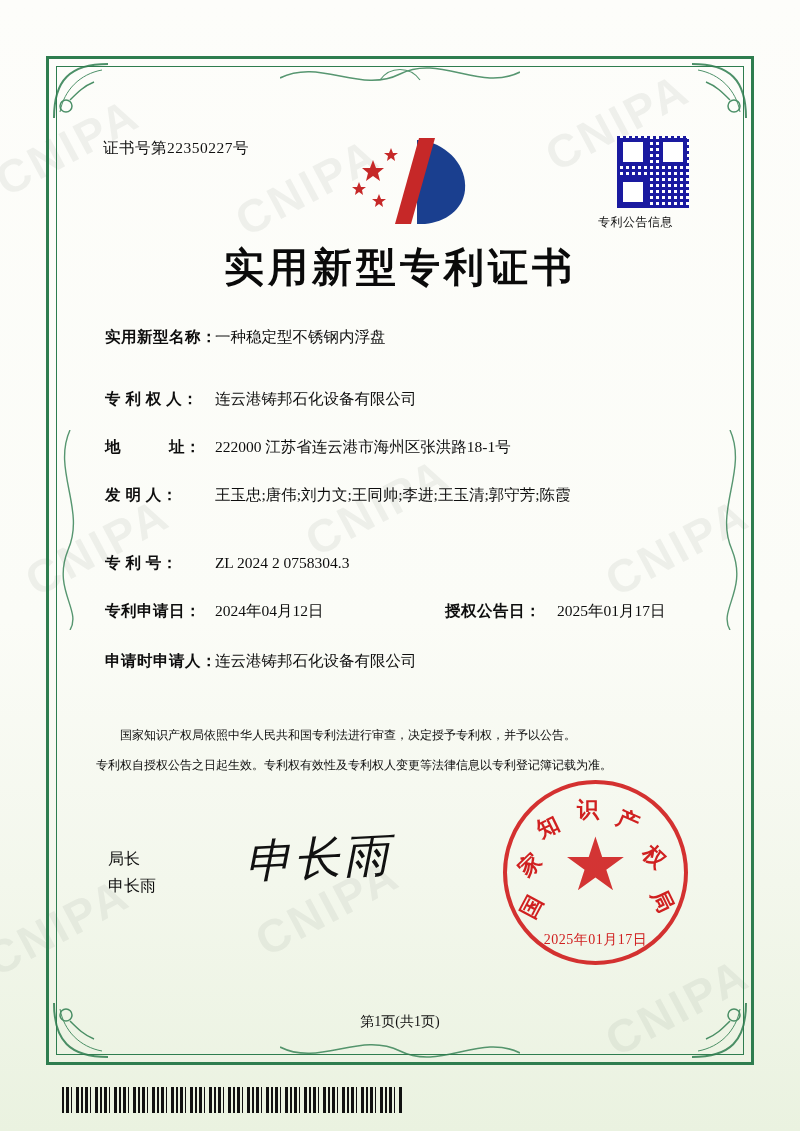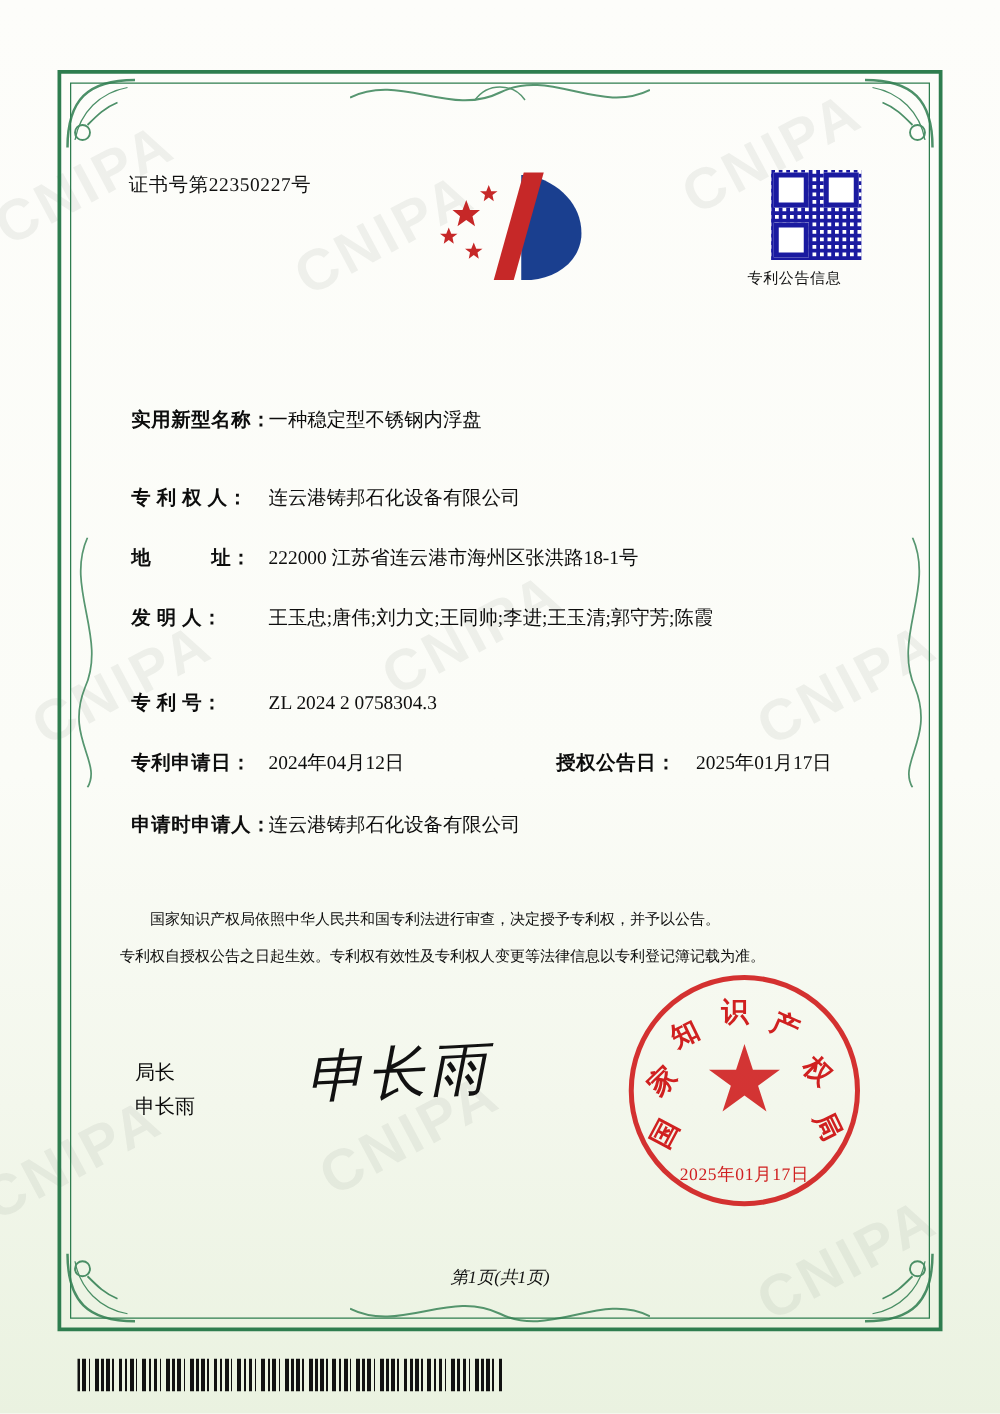--- a/index.html
+++ b/index.html
@@ -254,21 +254,20 @@
   }
 
   .page-no {
     position: absolute;
     left: 0;
     right: 0;
     bottom: 10px;
     text-align: center;
     font-size: 14px;
     color: #111;
-    font-style: italic;
   }
 
   
   .barcode {
     position: absolute;
     left: 62px;
     bottom: 18px;
     width: 340px;
     height: 26px;
     background-image:
@@ -349,20 +348,21 @@
       <polygon points="34,62 36,67 41,67 37,70 38,75 34,72 30,75 31,70 27,67 32,67" fill="#c62828"></polygon>
     </svg>
 
     <div class="qr-block">
       <div class="qr">
           <span class="qr-eye3"></span>
         </div>
       <div class="qr-caption">专利公告信息</div>
     </div>
 
+    <div class="title">实用新型专利证书</div>
 
     <div class="fields">
 
       <div class="row">
         <span class="lbl">实用新型名称：</span>
         <span class="val">一种稳定型不锈钢内浮盘</span>
       </div>
 
       <div class="row" style="margin-top:14px;">
         <span class="lbl">专 利 权 人：</span>

